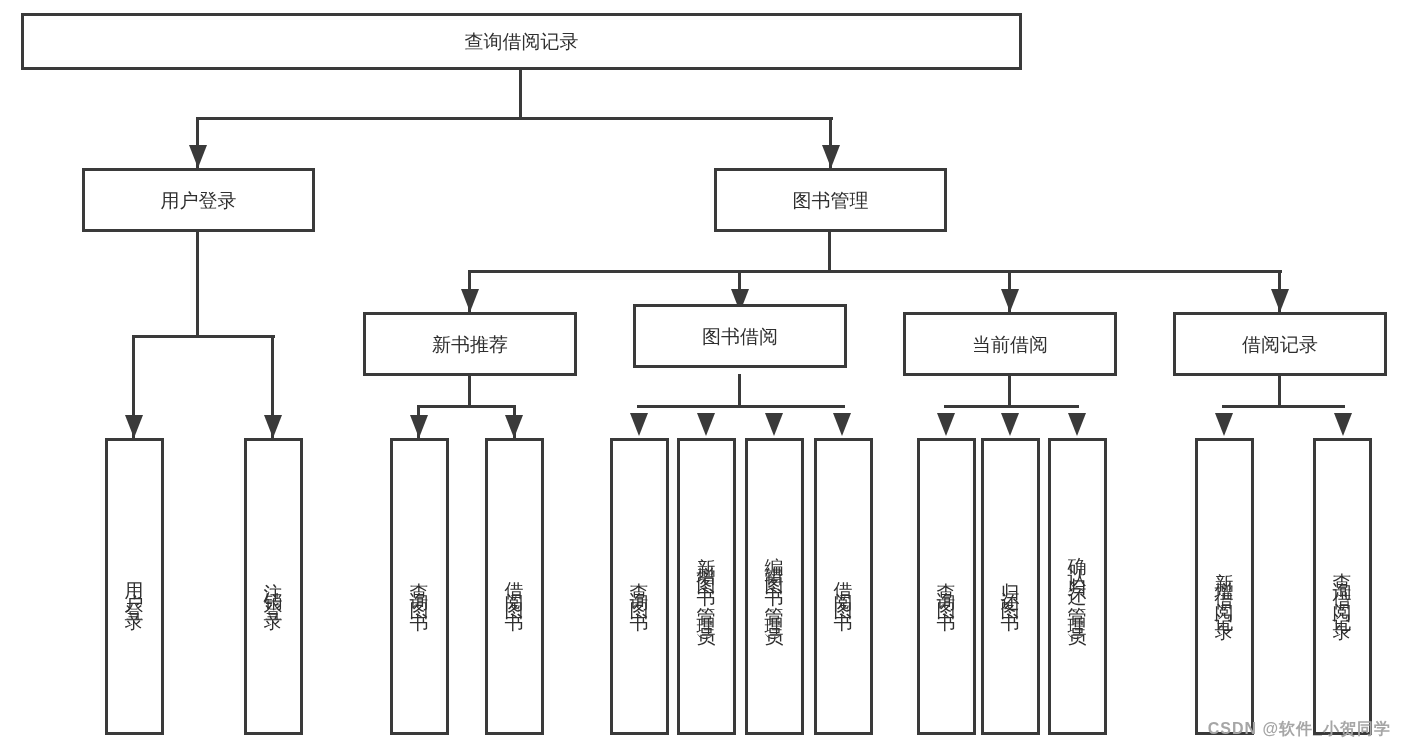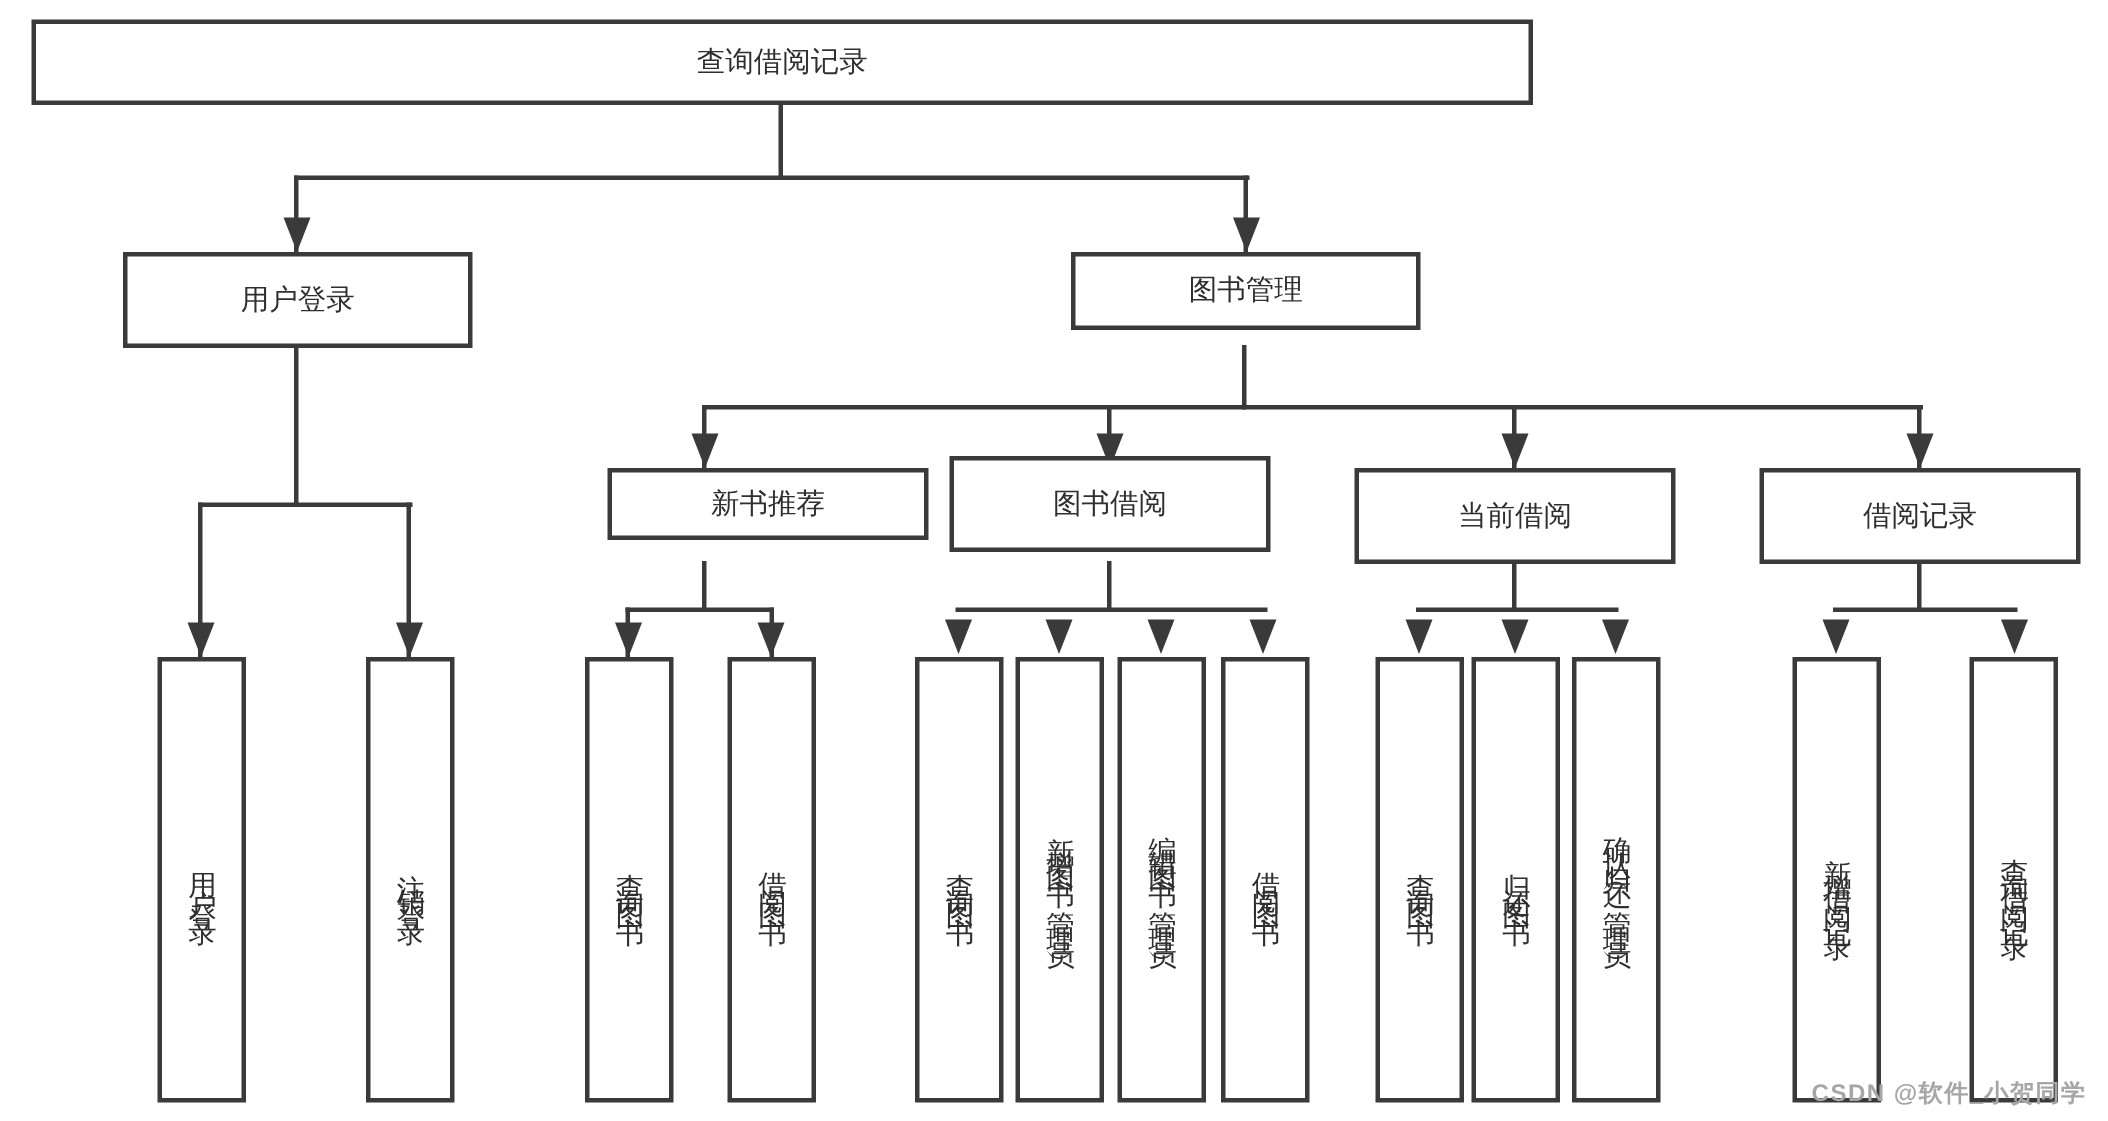--- a/index.html
+++ b/index.html
@@ -73,21 +73,21 @@
   <div class="v" style="left:519px; top:68px; height:52px;"></div>
   <div class="h" style="left:196px; top:117px; width:637px;"></div>
   <div class="v" style="left:196px; top:117px; height:51px;"></div>
   <div class="v" style="left:829px; top:117px; height:51px;"></div>
   <div class="ar" style="left:189px; top:145px;"></div>
   <div class="ar" style="left:822px; top:145px;"></div>
 
   <div class="node" style="left:82px; top:168px; width:233px; height:64px;">
     <span>用户登录</span>
   </div>
-  <div class="node" style="left:714px; top:168px; width:233px; height:52px;font-family:Liberation Mono, monospace;">
+  <div class="node" style="left:714px; top:168px; width:233px; height:64px;">
     <span>图书管理</span>
   </div>
 
   <div class="v" style="left:196px; top:230px; height:108px;"></div>
   <div class="h" style="left:132px; top:335px; width:143px;"></div>
   <div class="v" style="left:132px; top:335px; height:103px;"></div>
   <div class="v" style="left:271px; top:335px; height:103px;"></div>
   <div class="ar" style="left:125px; top:415px;"></div>
   <div class="ar" style="left:264px; top:415px;"></div>
 
@@ -95,21 +95,21 @@
   <div class="h" style="left:468px; top:270px; width:814px;"></div>
   <div class="v" style="left:468px; top:270px; height:42px;"></div>
   <div class="v" style="left:738px; top:270px; height:42px;"></div>
   <div class="v" style="left:1008px; top:270px; height:42px;"></div>
   <div class="v" style="left:1278px; top:270px; height:42px;"></div>
   <div class="ar" style="left:461px; top:289px;"></div>
   <div class="ar" style="left:731px; top:289px;"></div>
   <div class="ar" style="left:1001px; top:289px;"></div>
   <div class="ar" style="left:1271px; top:289px;"></div>
 
-  <div class="node" style="left:363px; top:312px; width:214px; height:48px;margin-left:42px;">
+  <div class="node" style="left:363px; top:312px; width:214px; height:64px;">
     <span>新书推荐</span>
   </div>
   <div class="node" style="left:633px; top:304px; width:214px; height:64px;">
     <span>图书借阅</span>
   </div>
   <div class="node" style="left:903px; top:312px; width:214px; height:64px;text-align:center;">
     <span>当前借阅</span>
   </div>
   <div class="node" style="left:1173px; top:312px; width:214px; height:64px;">
     <span>借阅记录</span>

